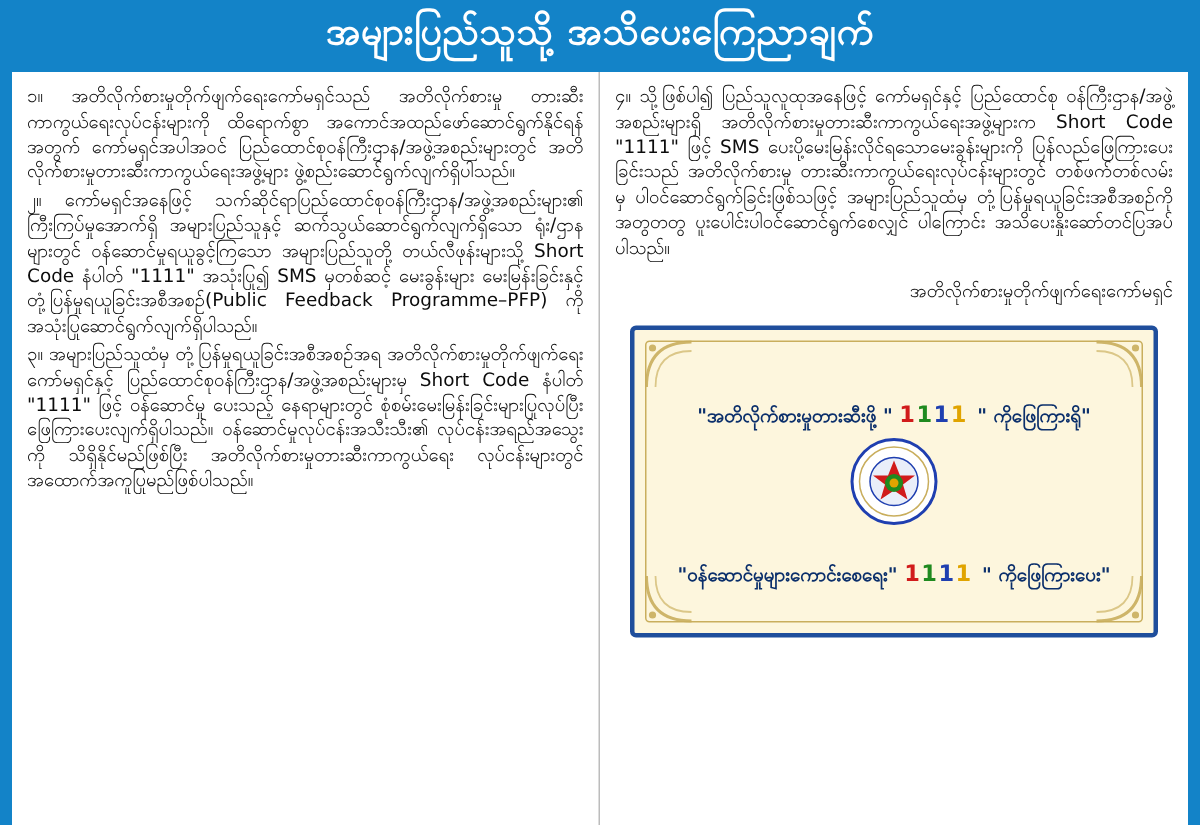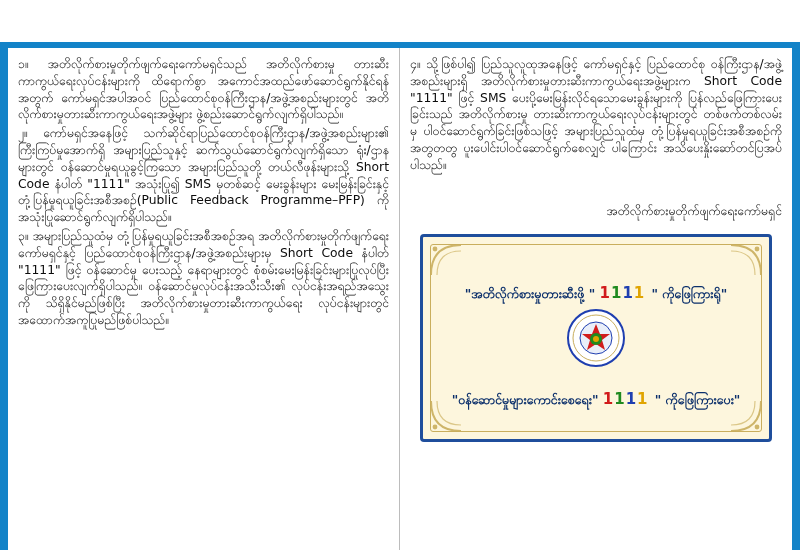--- a/index.html
+++ b/index.html
@@ -80,21 +80,21 @@
   }
   .col-right {
     width: 392px;
   }
 
   p.para {
     margin: 0 0 2px 0;
     text-indent: 0;
   }
   p.signature {
-    margin: 29px 0 0 0;
+    margin: 12px 0 0 0;
     text-align: right;
     font-size: 12.3px;
     line-height: 17px;
   }
 
   
   .logo-box {
     margin: 14px auto 0 auto;
     width: 352px;
     height: 208px;
@@ -157,20 +157,23 @@
     transform: translate(-50%, -50%);
     width: 60px;
     height: 60px;
   }
 </style>
 </head>
 <body>
 
 <div class="page">
 
+  <div class="banner">
+    <div class="banner-title">အများပြည်သူသို့ အသိပေးကြေညာချက်</div>
+  </div>
 
   <div class="body-frame">
     <div class="body-inner">
 
       <div class="col col-left">
         <p class="para">၁။     အတိလိုက်စားမှုတိုက်ဖျက်ရေးကော်မရှင်သည် အတိလိုက်စားမှု တားဆီးကာကွယ်ရေးလုပ်ငန်းများကို ထိရောက်စွာ အကောင်အထည်ဖော်ဆောင်ရွက်နိုင်ရန်အတွက် ကော်မရှင်အပါအဝင် ပြည်ထောင်စုဝန်ကြီးဌာန/အဖွဲ့အစည်းများတွင် အတိလိုက်စားမှုတားဆီးကာကွယ်ရေးအဖွဲ့များ ဖွဲ့စည်းဆောင်ရွက်လျက်ရှိပါသည်။</p>
         <p class="para">၂။     ကော်မရှင်အနေဖြင့် သက်ဆိုင်ရာပြည်ထောင်စုဝန်ကြီးဌာန/အဖွဲ့အစည်းများ၏ ကြီးကြပ်မှုအောက်ရှိ အများပြည်သူနှင့် ဆက်သွယ်ဆောင်ရွက်လျက်ရှိသော ရုံး/ဌာနများတွင် ဝန်ဆောင်မှုရယူခွင့်ကြသော အများပြည်သူတို့ တယ်လီဖုန်းများသို့ Short Code နံပါတ် "1111" အသုံးပြု၍ SMS မှတစ်ဆင့် မေးခွန်းများ မေးမြန်းခြင်းနှင့် တုံ့ပြန်မှုရယူခြင်းအစီအစဉ်(Public Feedback Programme–PFP) ကို အသုံးပြုဆောင်ရွက်လျက်ရှိပါသည်။</p>
         <p class="para">၃။     အများပြည်သူထံမှ တုံ့ပြန်မှုရယူခြင်းအစီအစဉ်အရ အတိလိုက်စားမှုတိုက်ဖျက်ရေးကော်မရှင်နှင့် ပြည်ထောင်စုဝန်ကြီးဌာန/အဖွဲ့အစည်းများမှ Short Code နံပါတ် "1111" ဖြင့် ဝန်ဆောင်မှု ပေးသည့် နေရာများတွင် စုံစမ်းမေးမြန်းခြင်းများပြုလုပ်ပြီး ဖြေကြားပေးလျက်ရှိပါသည်။ ဝန်ဆောင်မှုလုပ်ငန်းအသီးသီး၏ လုပ်ငန်းအရည်အသွေးကို သိရှိနိုင်မည်ဖြစ်ပြီး အတိလိုက်စားမှုတားဆီးကာကွယ်ရေး လုပ်ငန်းများတွင် အထောက်အကူပြုမည်ဖြစ်ပါသည်။</p>
       </div>
 

